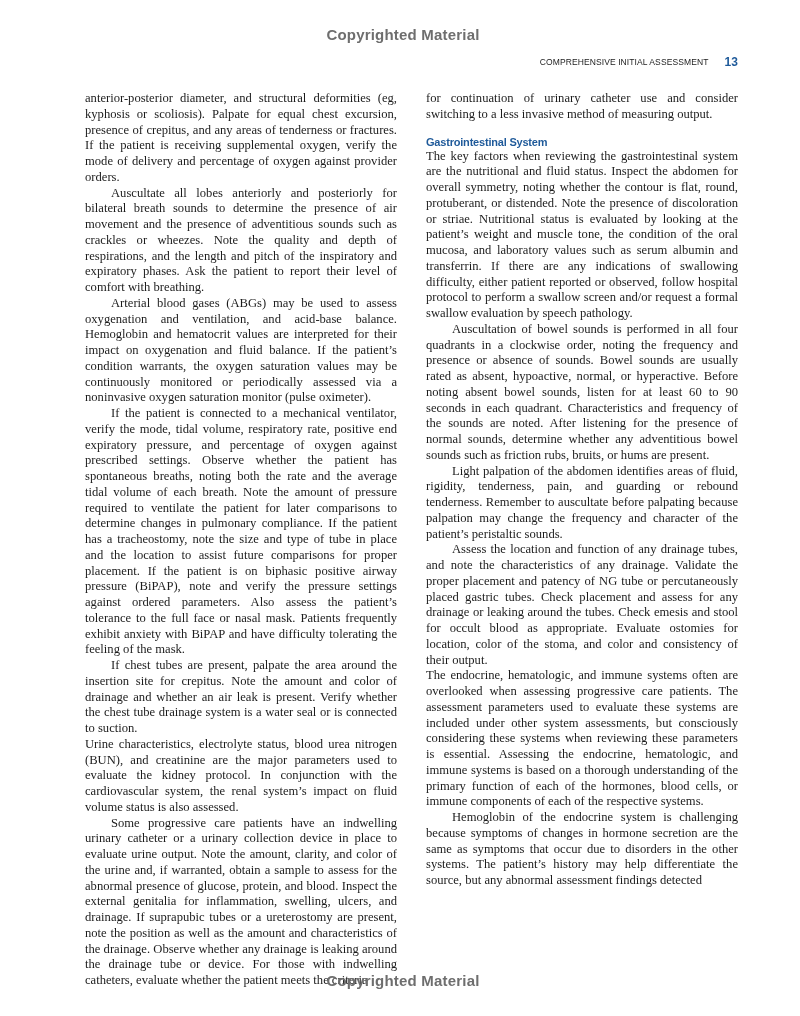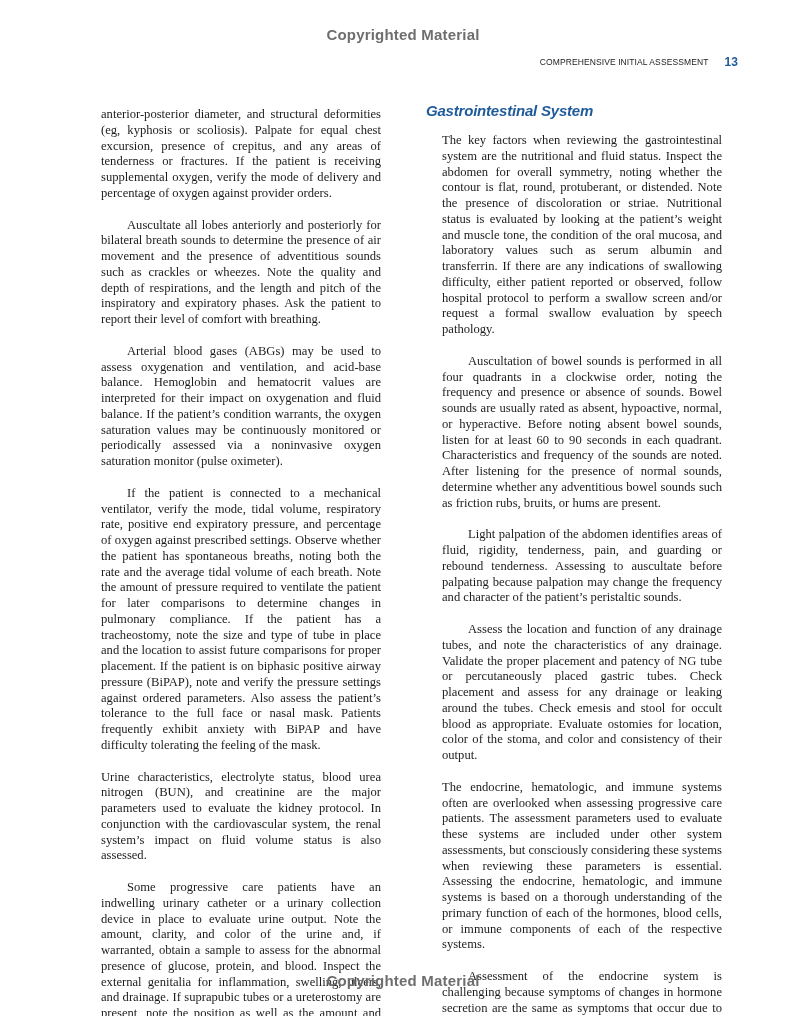--- a/index.html
+++ b/index.html
@@ -17,50 +17,52 @@
     display: flex; align-items: center; gap: 16px; letter-spacing: 0.1px;
   }
   .running-head .pgnum { font-weight: bold; font-size: 12px; color: #1f5a9a; }
   .col {
     position: absolute; top: 91px; width: 312px;
     font-family: "Liberation Serif", serif; font-size: 12.6px; line-height: 15.75px;
     color: #1c1c1c; text-align: justify; hyphens: manual;
   }
   .col-left { left: 85px; }
   .col-right { left: 426px; }
-  .col p { margin: 16px; }
+  .col p { margin: 0; }
   .col p.indent { text-indent: 26px; }
   .col h3 {
     margin: 13px 0 0 0; font-family: "Liberation Sans", sans-serif;
-    font-style: italic; font-weight: bold; font-size: 15px; line-height: 13px;
+    font-weight: bold; font-size: 11px; line-height: 13px;
     color: #1f5a9a; letter-spacing: -0.2px;
   }
 </style>
 </head>
 <body>
 
 <div class="watermark wm-top">Copyrighted Material</div>
 
 <div class="running-head">
   <span>COMPREHENSIVE INITIAL ASSESSMENT</span>
   <span class="pgnum">13</span>
 </div>
 
 <div class="col col-left">
   <p>anterior-posterior diameter, and structural deformities (eg, kyphosis or scoliosis). Palpate for equal chest excursion, presence of crepitus, and any areas of tenderness or fractures. If the patient is receiving supplemental oxygen, verify the mode of delivery and percentage of oxygen against provider orders.</p>
   <p class="indent">Auscultate all lobes anteriorly and posteriorly for bilateral breath sounds to determine the presence of air movement and the presence of adventitious sounds such as crackles or wheezes. Note the quality and depth of respirations, and the length and pitch of the inspiratory and expiratory phases. Ask the patient to report their level of comfort with breathing.</p>
   <p class="indent">Arterial blood gases (ABGs) may be used to assess oxygenation and ventilation, and acid-base balance. Hemoglobin and hematocrit values are interpreted for their impact on oxygenation and fluid balance. If the patient’s condition warrants, the oxygen saturation values may be continuously monitored or periodically assessed via a noninvasive oxygen saturation monitor (pulse oximeter).</p>
   <p class="indent">If the patient is connected to a mechanical ventilator, verify the mode, tidal volume, respiratory rate, positive end expiratory pressure, and percentage of oxygen against prescribed settings. Observe whether the patient has spontaneous breaths, noting both the rate and the average tidal volume of each breath. Note the amount of pressure required to ventilate the patient for later comparisons to determine changes in pulmonary compliance. If the patient has a tracheostomy, note the size and type of tube in place and the location to assist future comparisons for proper placement. If the patient is on biphasic positive airway pressure (BiPAP), note and verify the pressure settings against ordered parameters. Also assess the patient’s tolerance to the full face or nasal mask. Patients frequently exhibit anxiety with BiPAP and have difficulty tolerating the feeling of the mask.</p>
+  <p class="indent">If chest tubes are present, palpate the area around the insertion site for crepitus. Note the amount and color of drainage and whether an air leak is present. Verify whether the chest tube drainage system is a water seal or is connected to suction.</p>
   <p>Urine characteristics, electrolyte status, blood urea nitrogen (BUN), and creatinine are the major parameters used to evaluate the kidney protocol. In conjunction with the cardiovascular system, the renal system’s impact on fluid volume status is also assessed.</p>
   <p class="indent">Some progressive care patients have an indwelling urinary catheter or a urinary collection device in place to evaluate urine output. Note the amount, clarity, and color of the urine and, if warranted, obtain a sample to assess for the abnormal presence of glucose, protein, and blood. Inspect the external genitalia for inflammation, swelling, ulcers, and drainage. If suprapubic tubes or a ureterostomy are present, note the position as well as the amount and characteristics of the drainage. Observe whether any drainage is leaking around the drainage tube or device. For those with indwelling catheters, evaluate whether the patient meets the criteria</p>
 </div>
 
 <div class="col col-right">
+  <p>for continuation of urinary catheter use and consider switching to a less invasive method of measuring output.</p>
   <h3>Gastrointestinal System</h3>
   <p>The key factors when reviewing the gastrointestinal system are the nutritional and fluid status. Inspect the abdomen for overall symmetry, noting whether the contour is flat, round, protuberant, or distended. Note the presence of discoloration or striae. Nutritional status is evaluated by looking at the patient’s weight and muscle tone, the condition of the oral mucosa, and laboratory values such as serum albumin and transferrin. If there are any indications of swallowing difficulty, either patient reported or observed, follow hospital protocol to perform a swallow screen and/or request a formal swallow evaluation by speech pathology.</p>
   <p class="indent">Auscultation of bowel sounds is performed in all four quadrants in a clockwise order, noting the frequency and presence or absence of sounds. Bowel sounds are usually rated as absent, hypoactive, normal, or hyperactive. Before noting absent bowel sounds, listen for at least 60 to 90 seconds in each quadrant. Characteristics and frequency of the sounds are noted. After listening for the presence of normal sounds, determine whether any adventitious bowel sounds such as friction rubs, bruits, or hums are present.</p>
-  <p class="indent">Light palpation of the abdomen identifies areas of fluid, rigidity, tenderness, pain, and guarding or rebound tenderness. Assessing to auscultate before palpating because palpation may change the frequency and character of the patient’s peristaltic sounds.</p>
+  <p class="indent">Light palpation of the abdomen identifies areas of fluid, rigidity, tenderness, pain, and guarding or rebound tenderness. Remember to auscultate before palpating because palpation may change the frequency and character of the patient’s peristaltic sounds.</p>
   <p class="indent">Assess the location and function of any drainage tubes, and note the characteristics of any drainage. Validate the proper placement and patency of NG tube or percutaneously placed gastric tubes. Check placement and assess for any drainage or leaking around the tubes. Check emesis and stool for occult blood as appropriate. Evaluate ostomies for location, color of the stoma, and color and consistency of their output.</p>
   <p>The endocrine, hematologic, and immune systems often are overlooked when assessing progressive care patients. The assessment parameters used to evaluate these systems are included under other system assessments, but consciously considering these systems when reviewing these parameters is essential. Assessing the endocrine, hematologic, and immune systems is based on a thorough understanding of the primary function of each of the hormones, blood cells, or immune components of each of the respective systems.</p>
-  <p class="indent">Assessment of the endocrine system is challenging because symptoms of changes in hormone secretion are the same as symptoms that occur due to disorders in the other systems. The patient’s history may help differentiate the source, but any abnormal assessment findings detected</p>
+  <p class="indent">Hemoglobin of the endocrine system is challenging because symptoms of changes in hormone secretion are the same as symptoms that occur due to disorders in the other systems. The patient’s history may help differentiate the source, but any abnormal assessment findings detected</p>
 </div>
 
 <div class="watermark wm-bottom">Copyrighted Material</div>
 
 </body></html>

